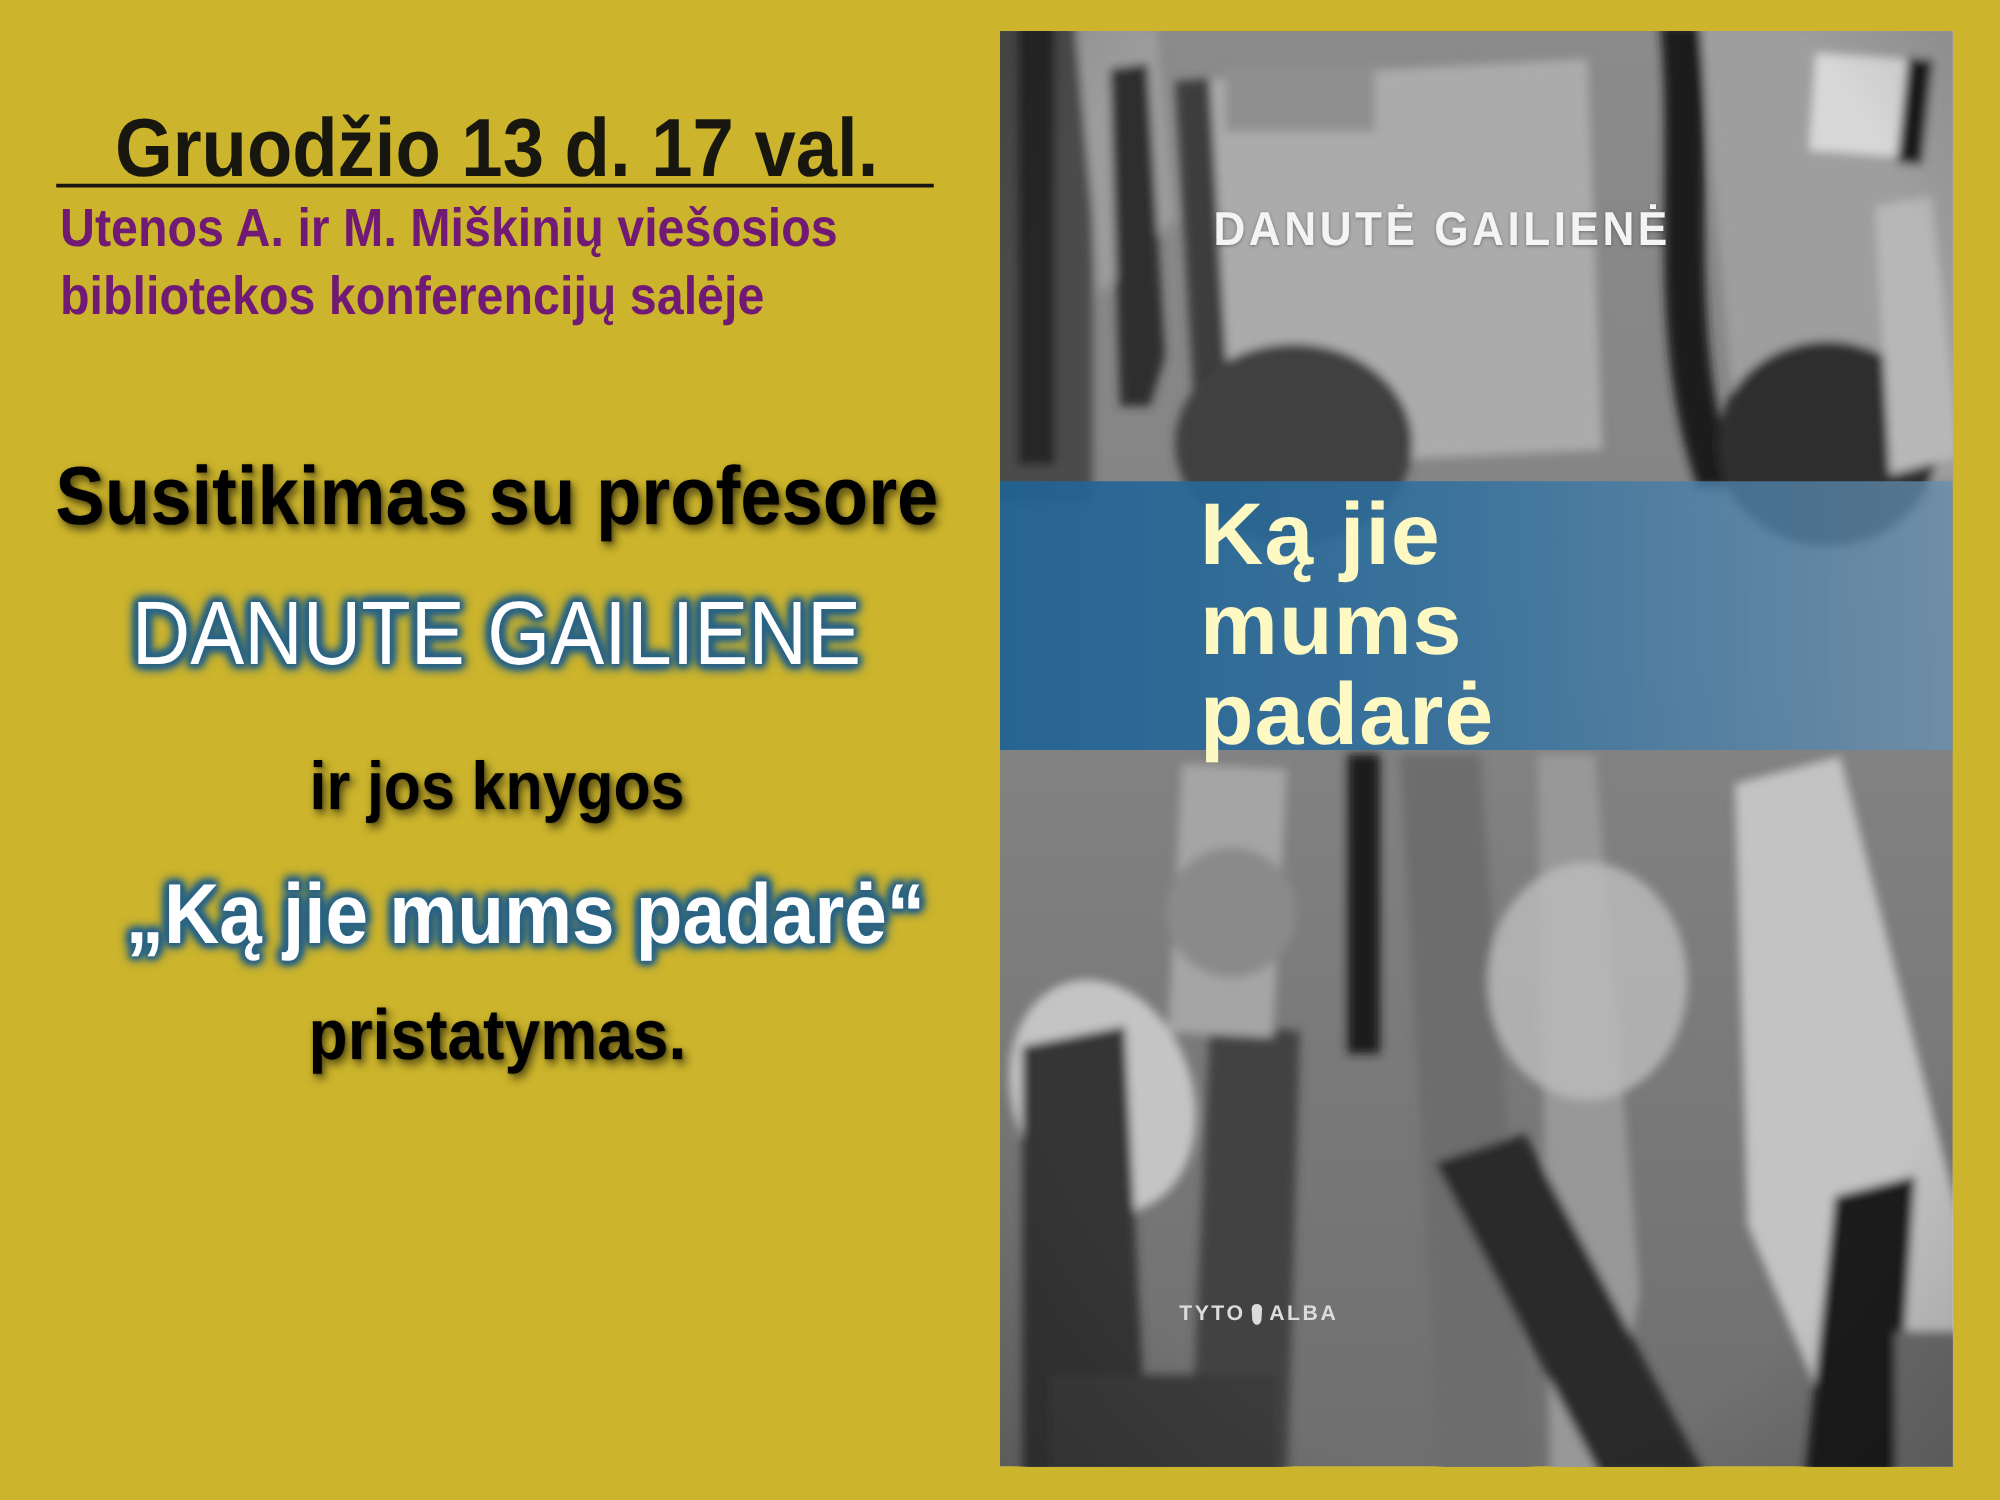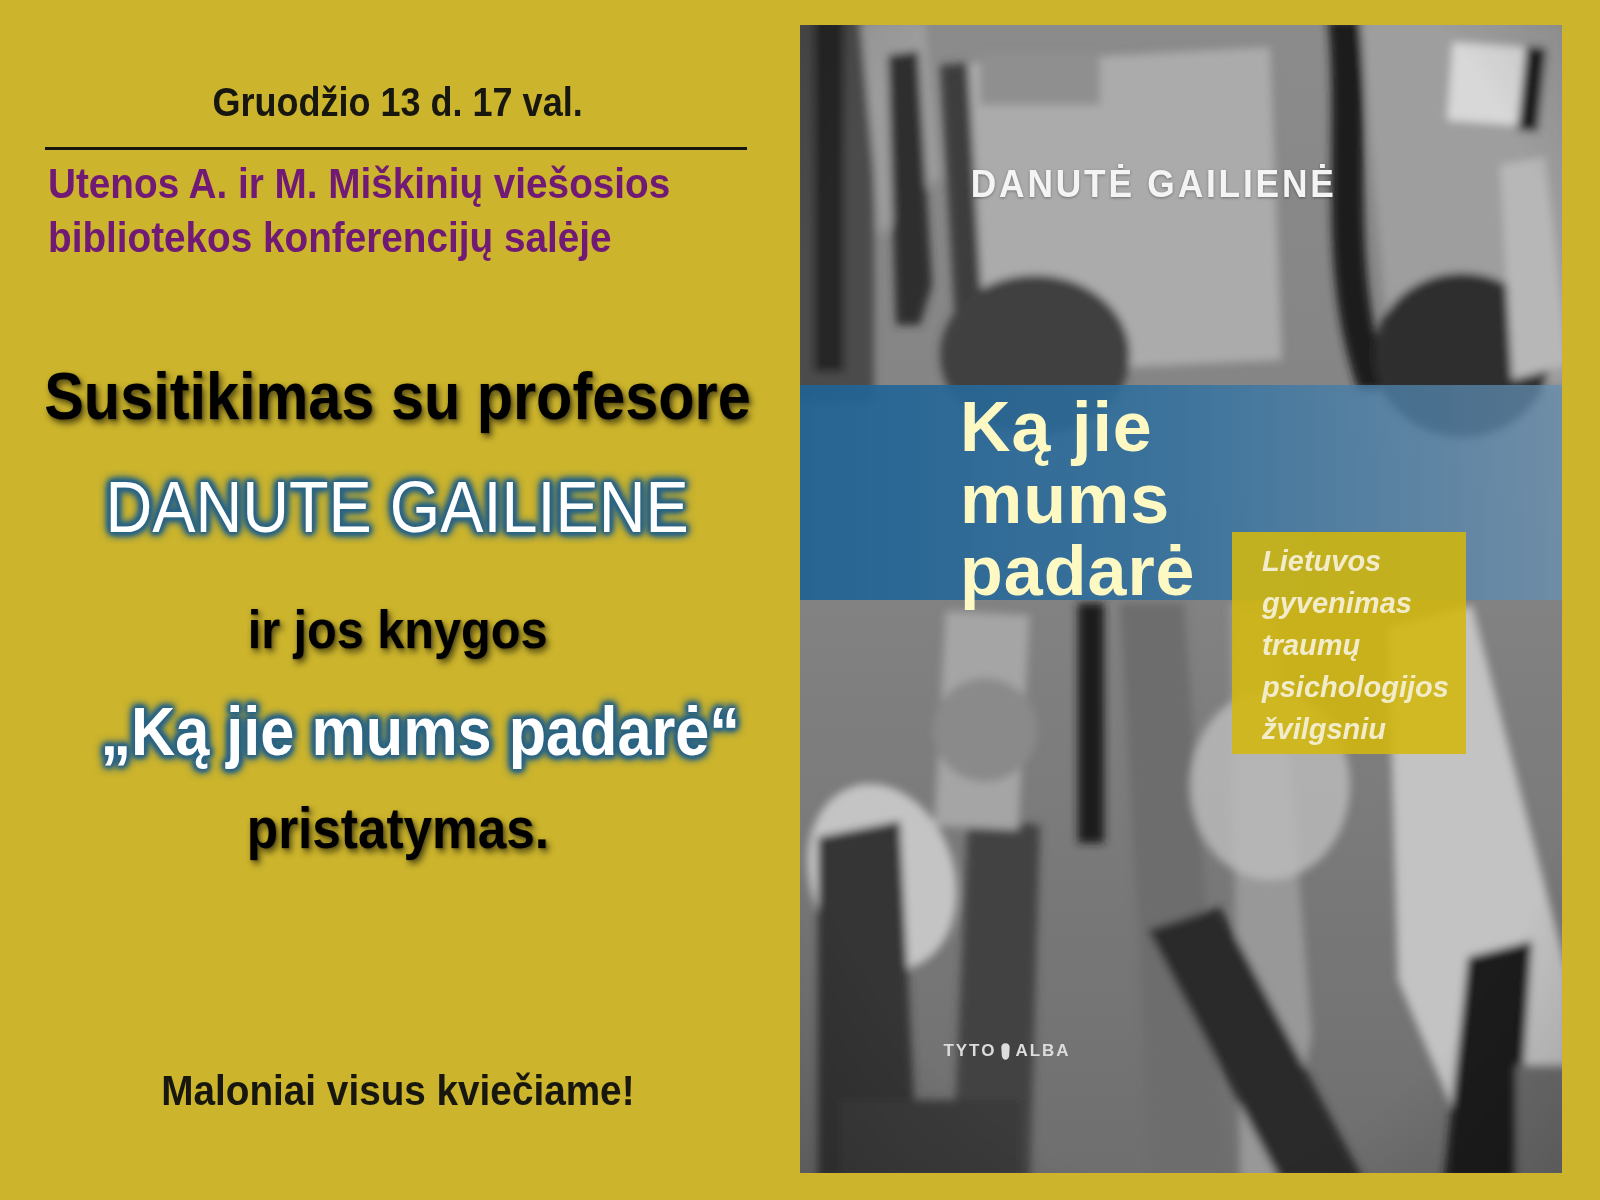--- a/index.html
+++ b/index.html
@@ -8,21 +8,21 @@
     background:#ccb42c;
     font-family:"Liberation Sans", sans-serif;
   }
   
   .sq  { display:inline-block; transform:scaleX(0.9); transform-origin:50% 50%; white-space:nowrap; }
   .sql { display:inline-block; transform:scaleX(0.9); transform-origin:0 50%; white-space:nowrap; }
 
   
   .date {
     position:absolute; left:0; top:80px; width:795px; text-align:center;
-    font-size:40px; font-weight:bold; color:#17170f;
+    font-size:66px; font-weight:bold; color:#17170f;
   }
   .rule {
     position:absolute; left:45px; top:147px; width:702px; height:3px; background:#17170f;
   }
   .venue {
     position:absolute; left:48px; top:156px;
     font-size:43px; font-weight:bold; color:#701a75; line-height:54px;
   }
   .white-soft {
     color:#000000;
@@ -98,23 +98,20 @@
   </div>
   <div class="subline white-soft">
     <span class="sq">ir jos knygos</span>
   </div>
   <div class="book-quote blue-glow">
     <span class="sq">„Ką jie mums padarė“</span>
   </div>
   <div class="pristatymas white-soft">
     <span class="sq">pristatymas.</span>
   </div>
-  <div class="invite">
-    <span class="sq">Maloniai visus kviečiame!</span>
-  </div>
 
   <div class="cover">
 
     <svg class="art" viewBox="0 0 762 1148" preserveAspectRatio="none" aria-hidden="true">
       <defs>
         <linearGradient id="bgg" x1="0" y1="0" x2="0" y2="1">
           <stop offset="0" stop-color="#8b8b8b"></stop>
           <stop offset="0.5" stop-color="#828282"></stop>
           <stop offset="1" stop-color="#6f6f6f"></stop>
         </linearGradient>
@@ -173,29 +170,20 @@
     </div>
 
     <div class="band"></div>
 
     <div class="cover-title">
       <div>Ką jie</div>
       <div>mums</div>
       <div>padarė</div>
     </div>
 
-    <div class="subtitle-box">
-      <div class="lines">
-        <div>Lietuvos</div>
-        <div>gyvenimas</div>
-        <div>traumų</div>
-        <div>psichologijos</div>
-        <div>žvilgsniu</div>
-      </div>
-    </div>
 
     <div class="publisher">
       <span>TYTO</span>
       <span>
         <svg width="13" height="19" viewBox="0 0 14 20">
           <path d="M7 1 C10 1 11.5 3 11.5 5.5 L11 14 C10.8 17 9 19 7 19 C5 19 3.2 17 3 14 L2.5 5.5 C2.5 3 4 1 7 1 Z M5 5 a1 1 0 1 1 0.01 0 M9 5 a1 1 0 1 1 0.01 0" fill="#dcdcdc"></path>
         </svg>
       </span>
       <span>ALBA</span>
     </div>

